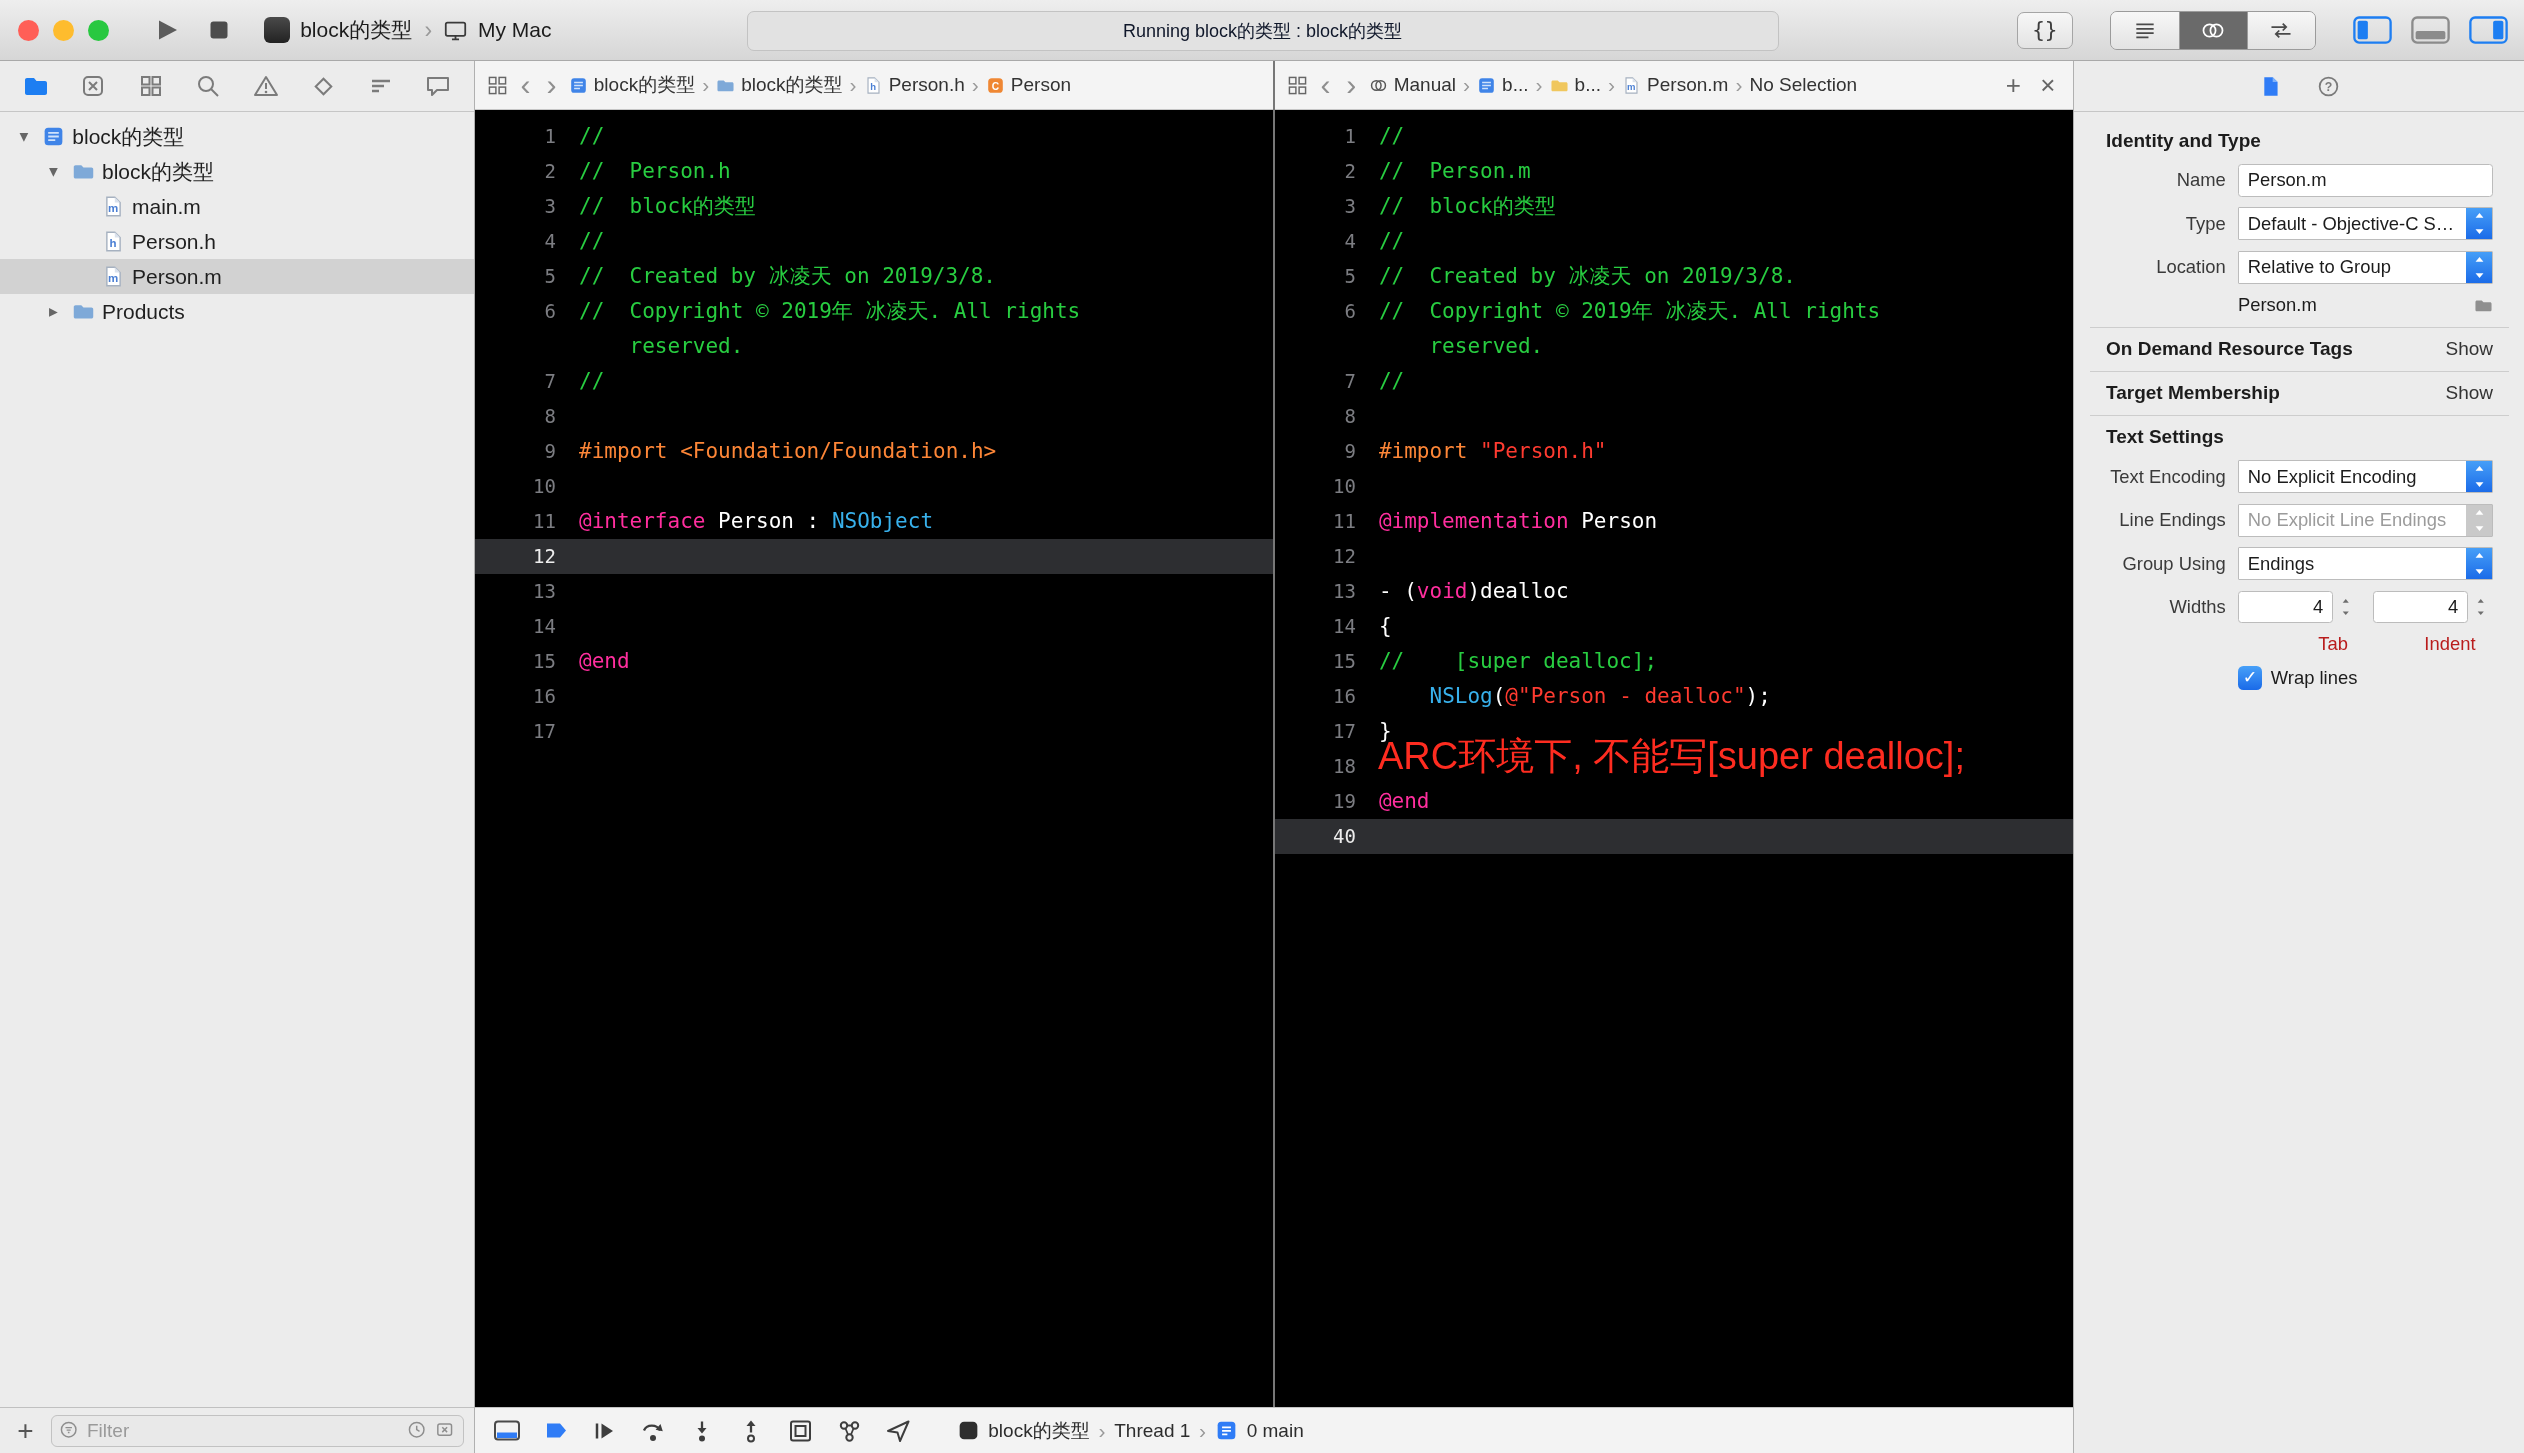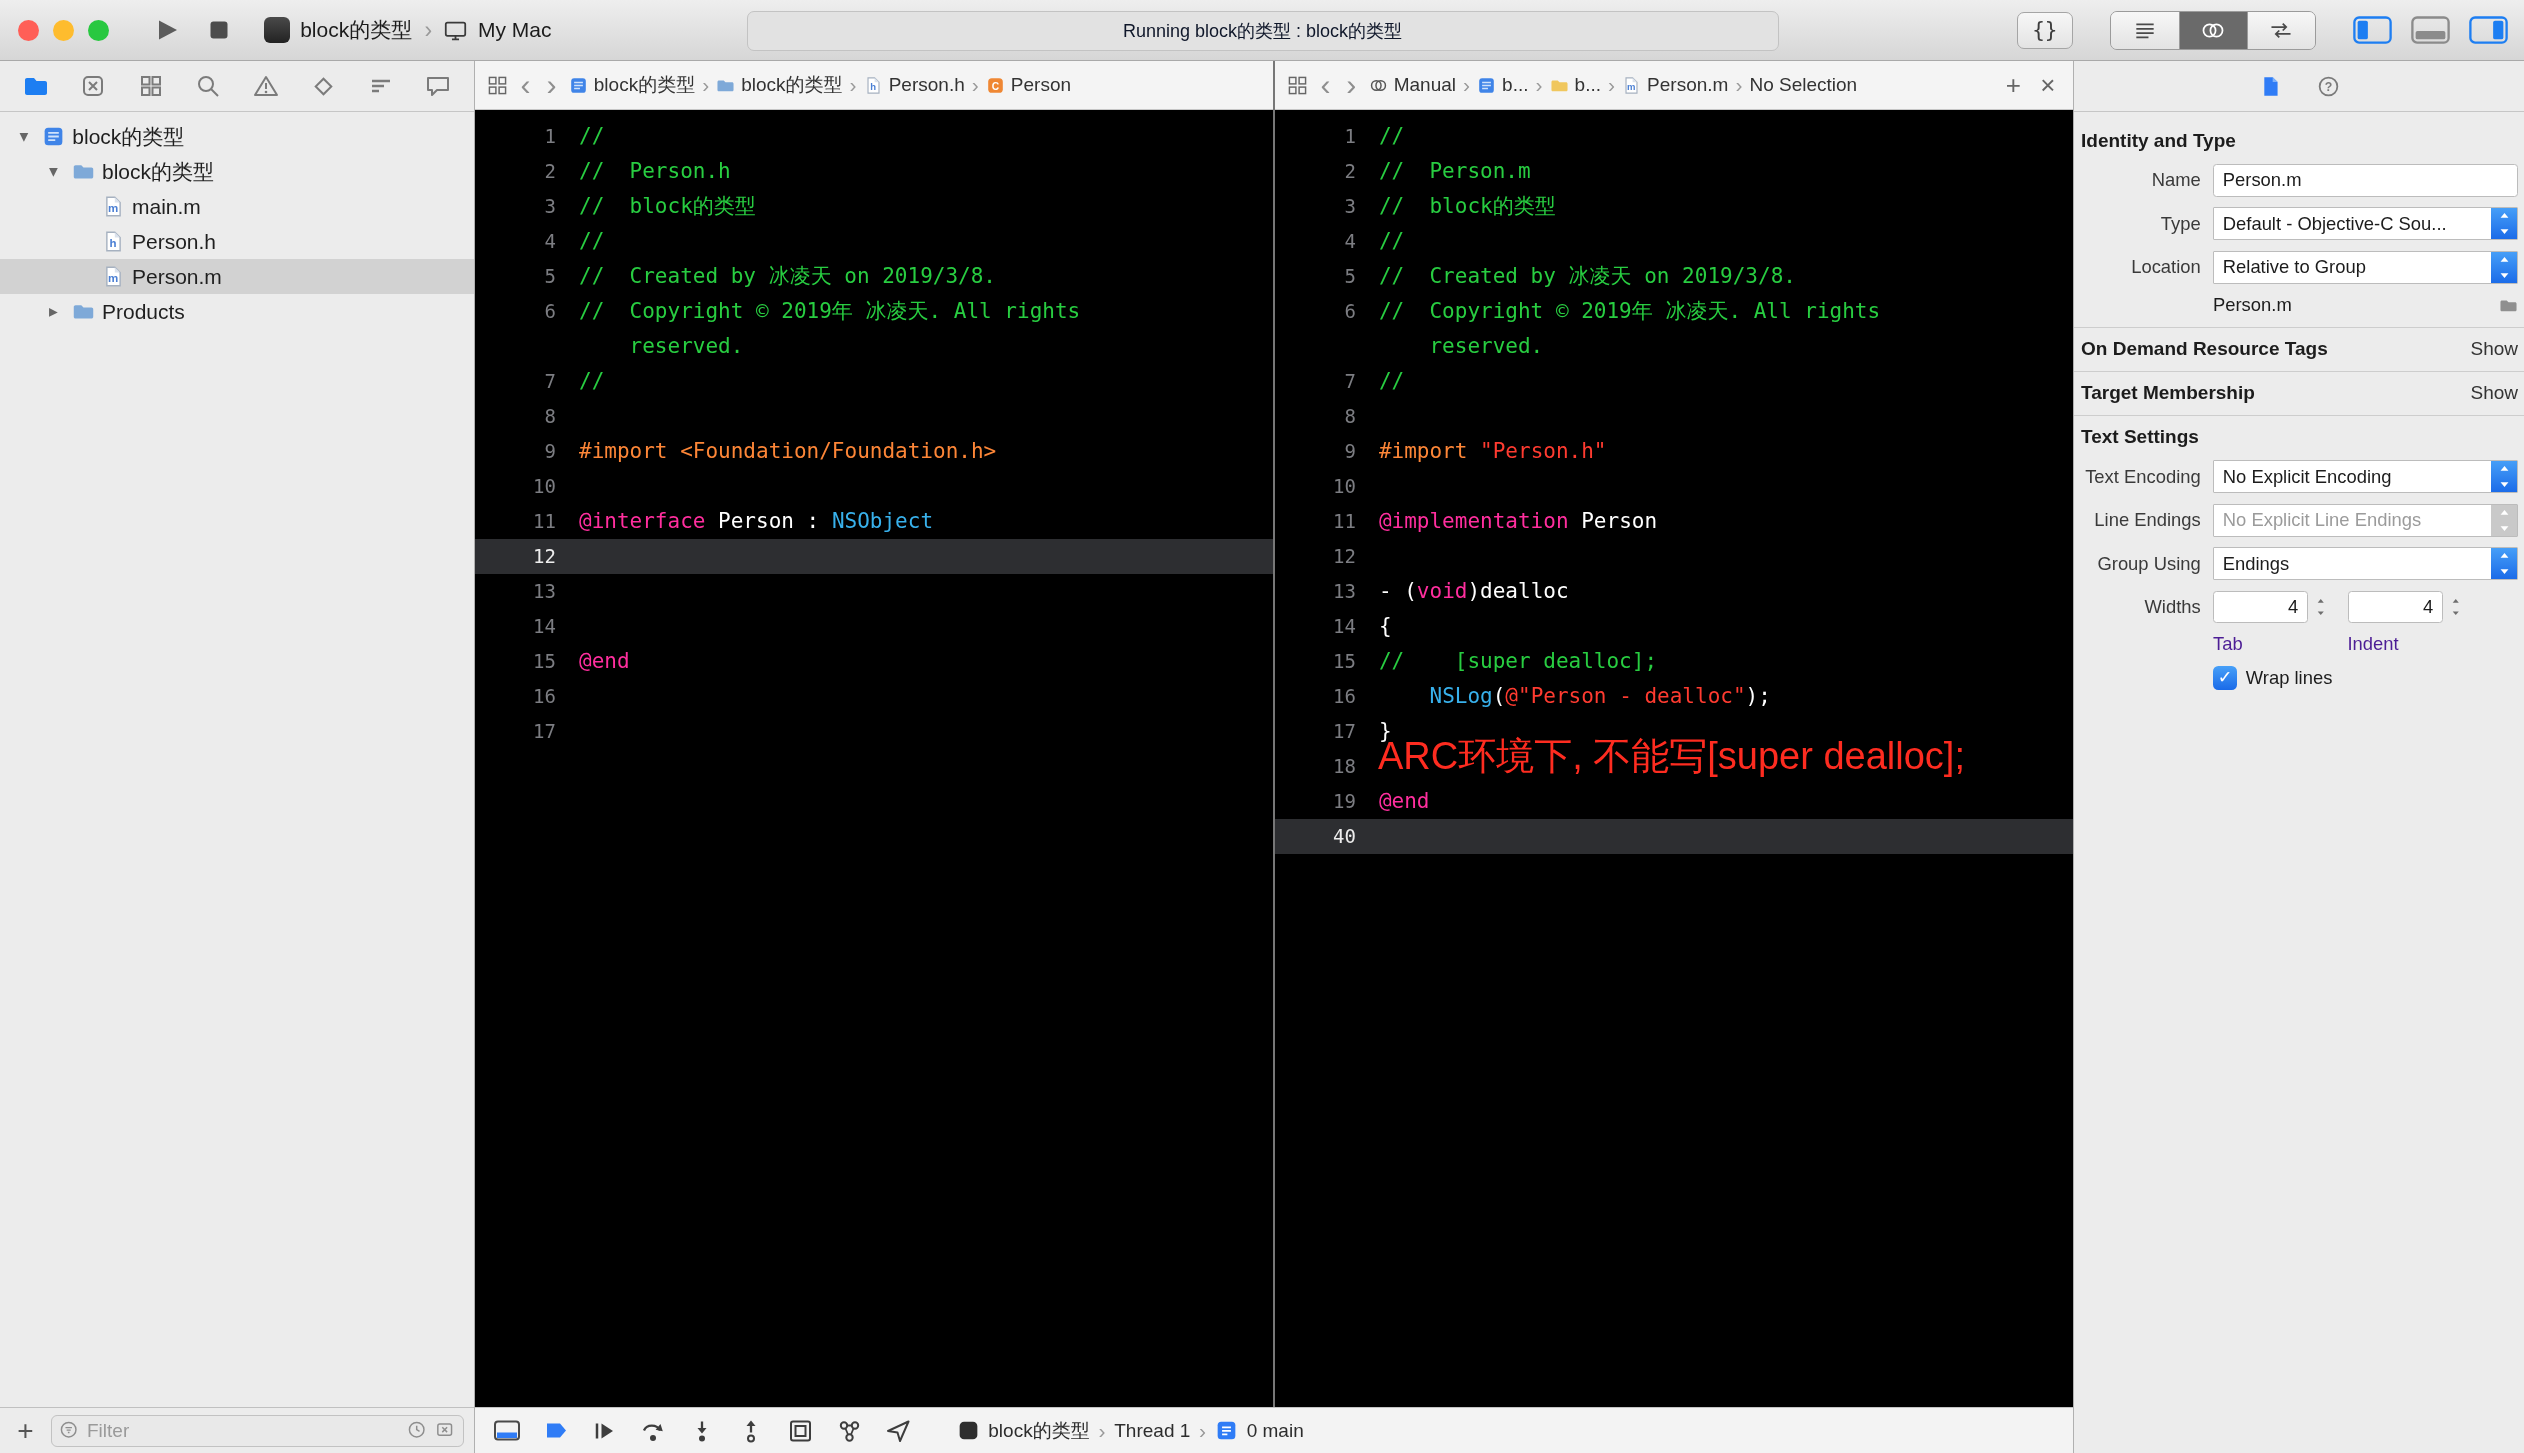--- a/index.html
+++ b/index.html
@@ -58,42 +58,42 @@
 .line.hl .ln{color:#ededed}
 .lt{padding-left:23px;line-height:35px}
 .c{color:#28cd41}.k{color:#ff2e9e}.p{color:#fff}.pre{color:#fd8637}.s{color:#ff3b30}.t{color:#38b1ec}
 .annotation{position:absolute;left:103px;top:621px;font-size:38px;color:#fe2c20;white-space:nowrap;z-index:5;font-family:"Liberation Sans",sans-serif}
 .debugbar{height:46px;background:#f3f3f3;border-top:0.9px solid #c3c3c3;display:flex;align-items:center;gap:21px;padding:0 17.5px;font-size:19px;color:#2d2d2d;flex:none}
 .dbgicon{display:flex;flex:none}
 .dbgcrumbs{display:flex;align-items:center;gap:8.8px;margin-left:23px;white-space:nowrap}
 
 .inspector{width:452px;background:#ececec;border-left:0.9px solid #b0b0b0;display:flex;flex-direction:column;flex:none}
 .insptabs{height:51px;border-bottom:0.9px solid #c6c6c6;display:flex;align-items:center;justify-content:center;gap:35px}
-.inspc{flex:1;padding:14px 7px;font-size:18.4px;color:#1c1c1c;overflow:hidden}
+.inspc{flex:1;padding:14px 32px;font-size:18.4px;color:#1c1c1c;overflow:hidden}
 .ihead1{font-weight:bold;font-size:19px;margin:3.5px 0 12.3px}
 .iheadrow{display:flex;align-items:center;justify-content:space-between;font-size:19px;margin:8.8px 0}
 .iheadrow .ihead{font-weight:bold}
 .ishow{color:#333}
 .isep{height:0.9px;background:#cdcdcd;margin:10.5px -16px}
 .irow{display:flex;align-items:center;margin-bottom:10.5px}
 .irow.top{align-items:flex-start}
 .ilabel{width:132px;flex:none;text-align:right;padding-right:12.3px;color:#3a3a3a}
 .ifield{flex:1;height:33px;background:#fff;border:0.9px solid #bcbcbc;border-radius:3.5px;display:flex;align-items:center;padding:0 8.8px}
 .idrop{flex:1;height:33px;background:#fff;border:0.9px solid #bcbcbc;border-radius:1px;display:flex;align-items:center;overflow:hidden}
 .dtext{flex:1;padding:0 8.8px;white-space:nowrap;overflow:hidden;text-overflow:ellipsis}
 .dstep{width:26px;height:33px;background:linear-gradient(#47a0f8,#1a6ae8);display:flex;align-items:center;justify-content:center;flex:none}
 .idrop.disabled .dtext{color:#9b9b9b}
 .idrop.disabled .dstep{background:#c9c9c9}
 .ifile{flex:1;display:flex;align-items:center;justify-content:space-between}
 .ipath{flex:1;display:flex;align-items:flex-start;gap:7px;line-height:24px;word-break:break-all}
 .ipath .pathtext{flex:1}
 .wgroup{display:flex;align-items:center;margin-right:17.5px}
 .wfield{width:95px;height:32px;background:#fff;border:0.9px solid #bcbcbc;border-radius:3.5px;display:flex;align-items:center;justify-content:flex-end;padding-right:8.8px}
 .wstep{width:19px;height:32px;margin-left:3.5px;display:flex;align-items:center;justify-content:center}
-.wcap{width:117px;text-align:left;color:#4c1d95;margin-right:17.5px}
+.wcap{width:117px;text-align:right;color:#b91c1c;margin-right:17.5px}
 .cbrow{display:flex;align-items:center;gap:8.8px}
 .cb{width:24px;height:24px;border-radius:5.3px;background:linear-gradient(#47a0f8,#1a6ae8);color:#fff;display:flex;align-items:center;justify-content:center;font-size:17.5px}
 </style>
 </head>
 <body>
 
 <header class="toolbar">
   <div class="traffic">
     <span class="tl red"></span>
     <span class="tl yellow"></span>

